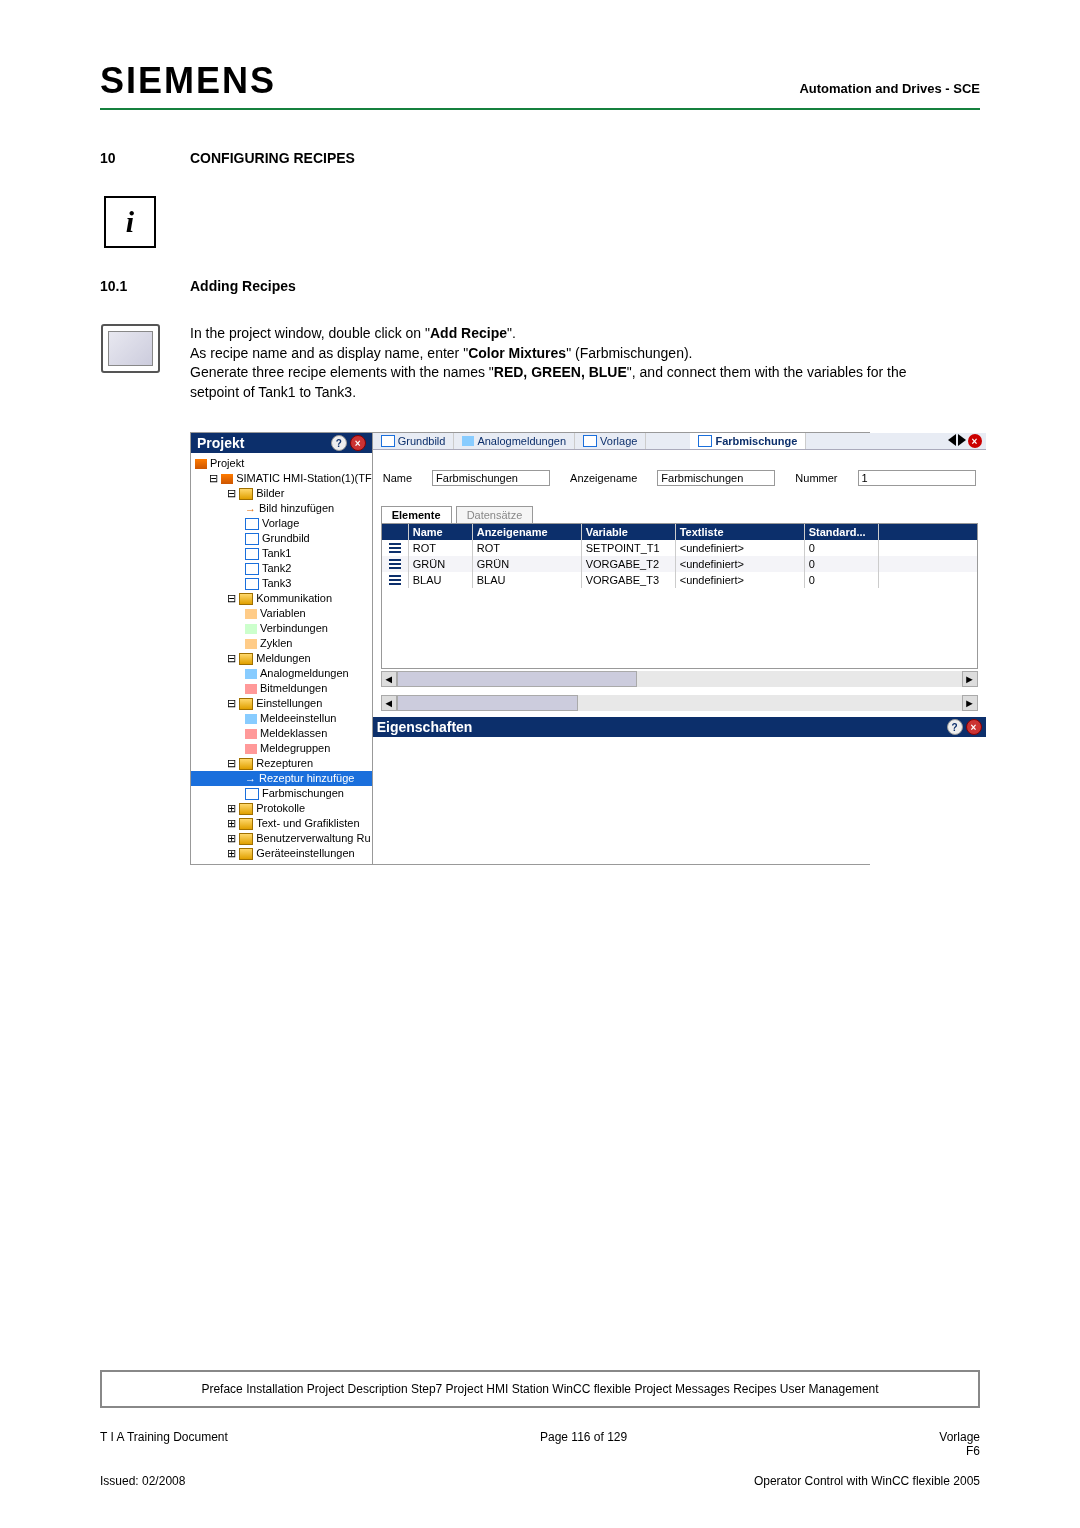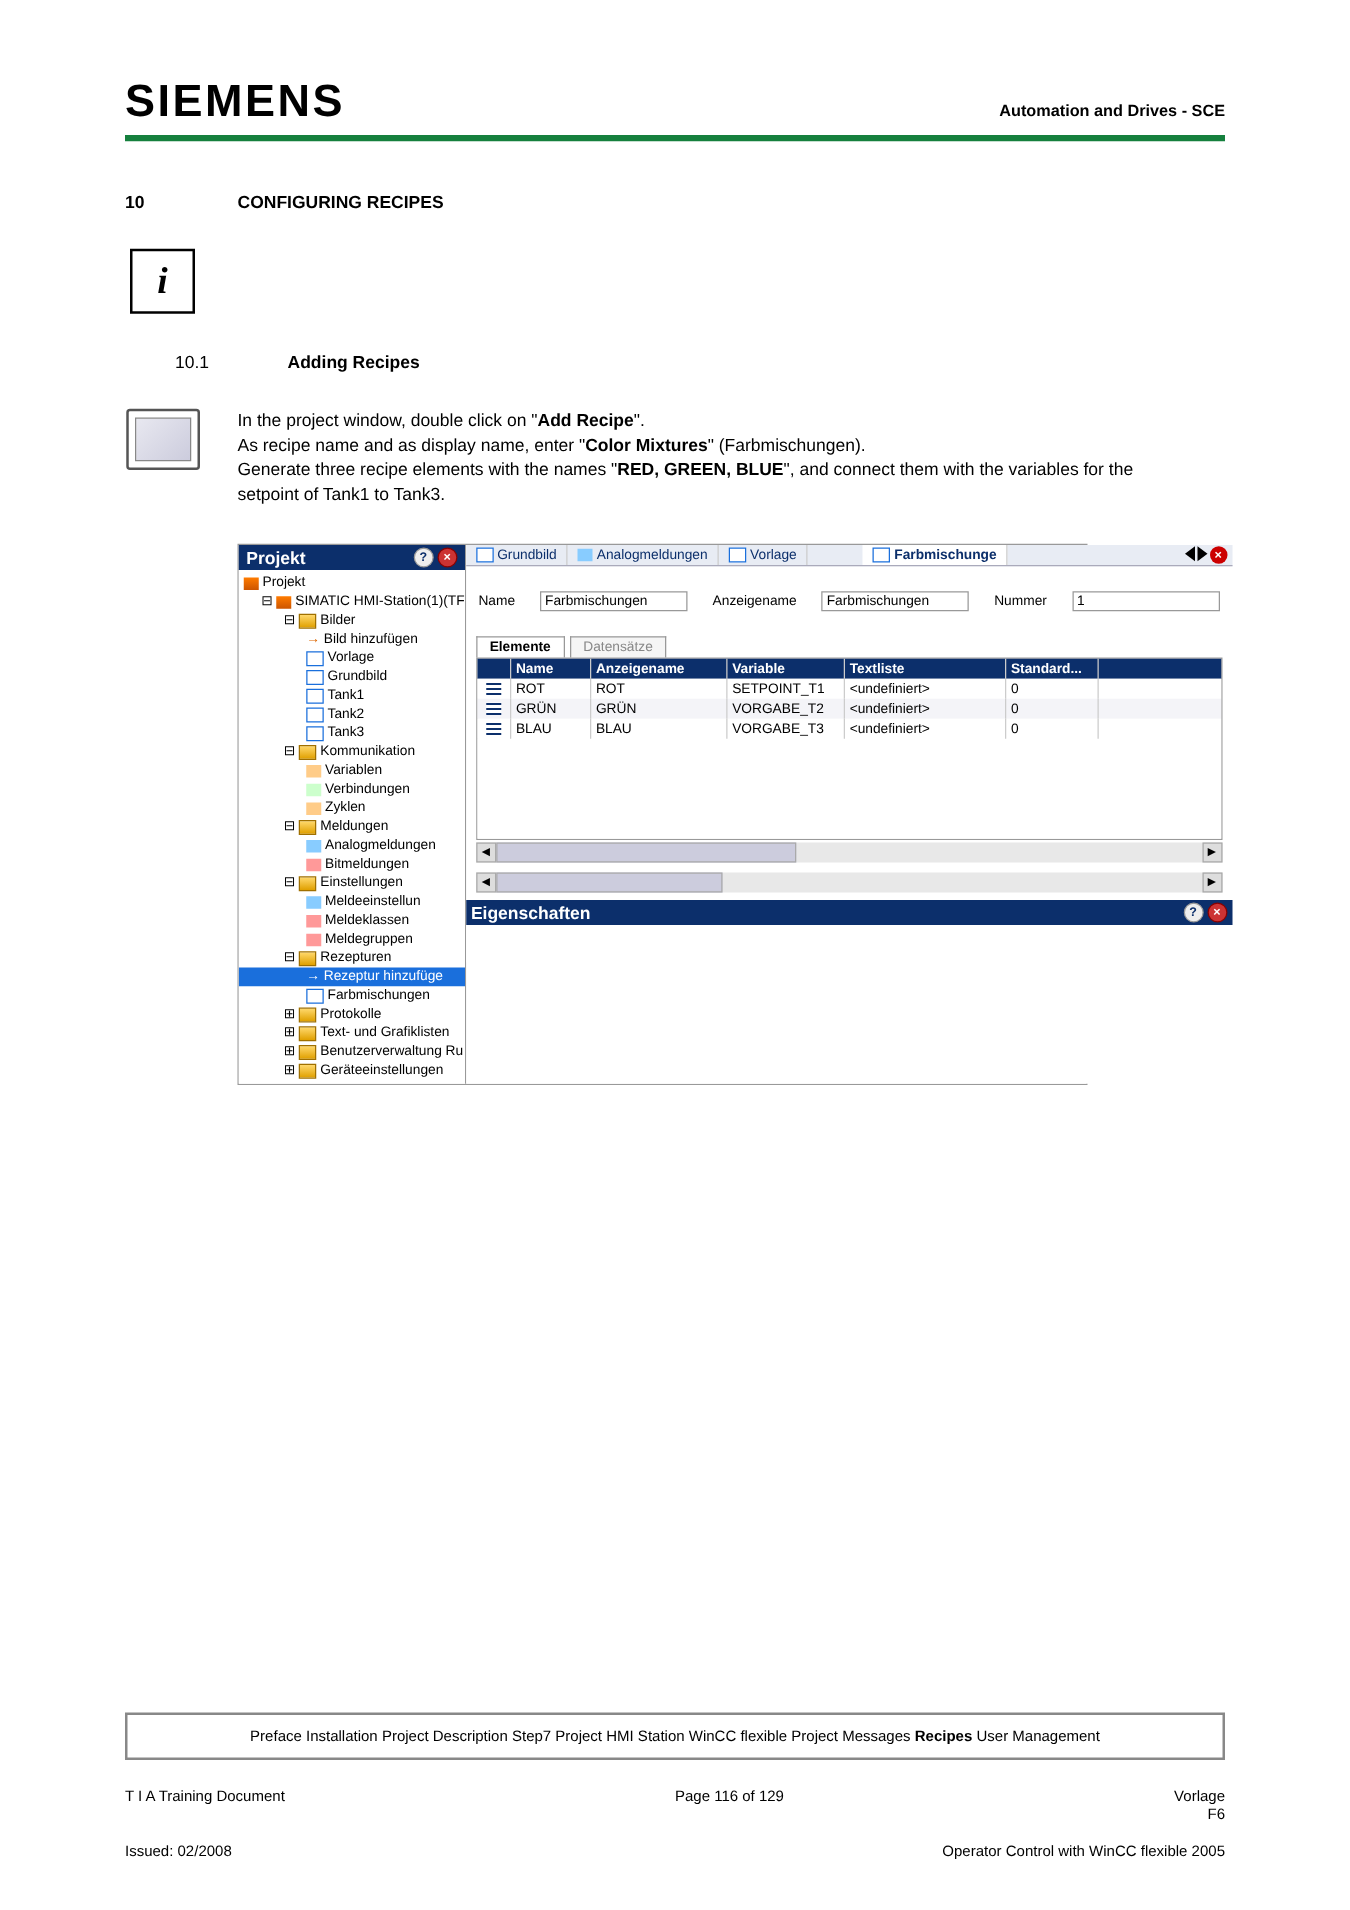--- a/index.html
+++ b/index.html
@@ -14,21 +14,21 @@
     width: 1080px;
     height: 1528px;
     box-sizing: border-box;
     padding: 60px 100px 40px 100px;
     position: relative;
   }
   .header-row {
     display: flex;
     justify-content: space-between;
     align-items: baseline;
-    border-bottom: 5px solid #15803d;
+    border-bottom: 2px solid #15803d;
     padding-bottom: 6px;
   }
   .siemens-logo {
     font-family: Arial, sans-serif;
     font-weight: 900;
     font-size: 36px;
     letter-spacing: 2px;
     text-transform: uppercase;
   }
   .header-right {
@@ -92,24 +92,23 @@
     font-size: 14px;
     line-height: 1.4;
     max-width: 760px;
   }
   .sub-section-row {
     display: flex;
     gap: 50px;
     margin-top: 30px;
   }
   .sub-num {
-    font-weight: normal;
+    font-weight: bold;
     font-size: 14px;
     width: 40px;
-    margin-left: 40px;
   }
   .sub-title {
     font-weight: bold;
     font-size: 14px;
   }
   .screenshot-wrap {
     margin-top: 30px;
     margin-left: 90px;
   }
 
@@ -267,21 +266,21 @@
   .nav-box {
     position:absolute;
     bottom:120px;
     left:100px;
     right:100px;
     border:2px solid #888;
     padding:10px;
     text-align:center;
     font-size:12px;
   }
-  .nav-box b{font-weight:bold;margin-top:40px;}
+  .nav-box b{font-weight:normal;margin-top:40px;}
   .footer-line{
     position:absolute;
     bottom:70px;
     left:100px;
     right:100px;
     display:flex;
     justify-content:space-between;
     font-size:12px;
   }
   .footer-line2{

